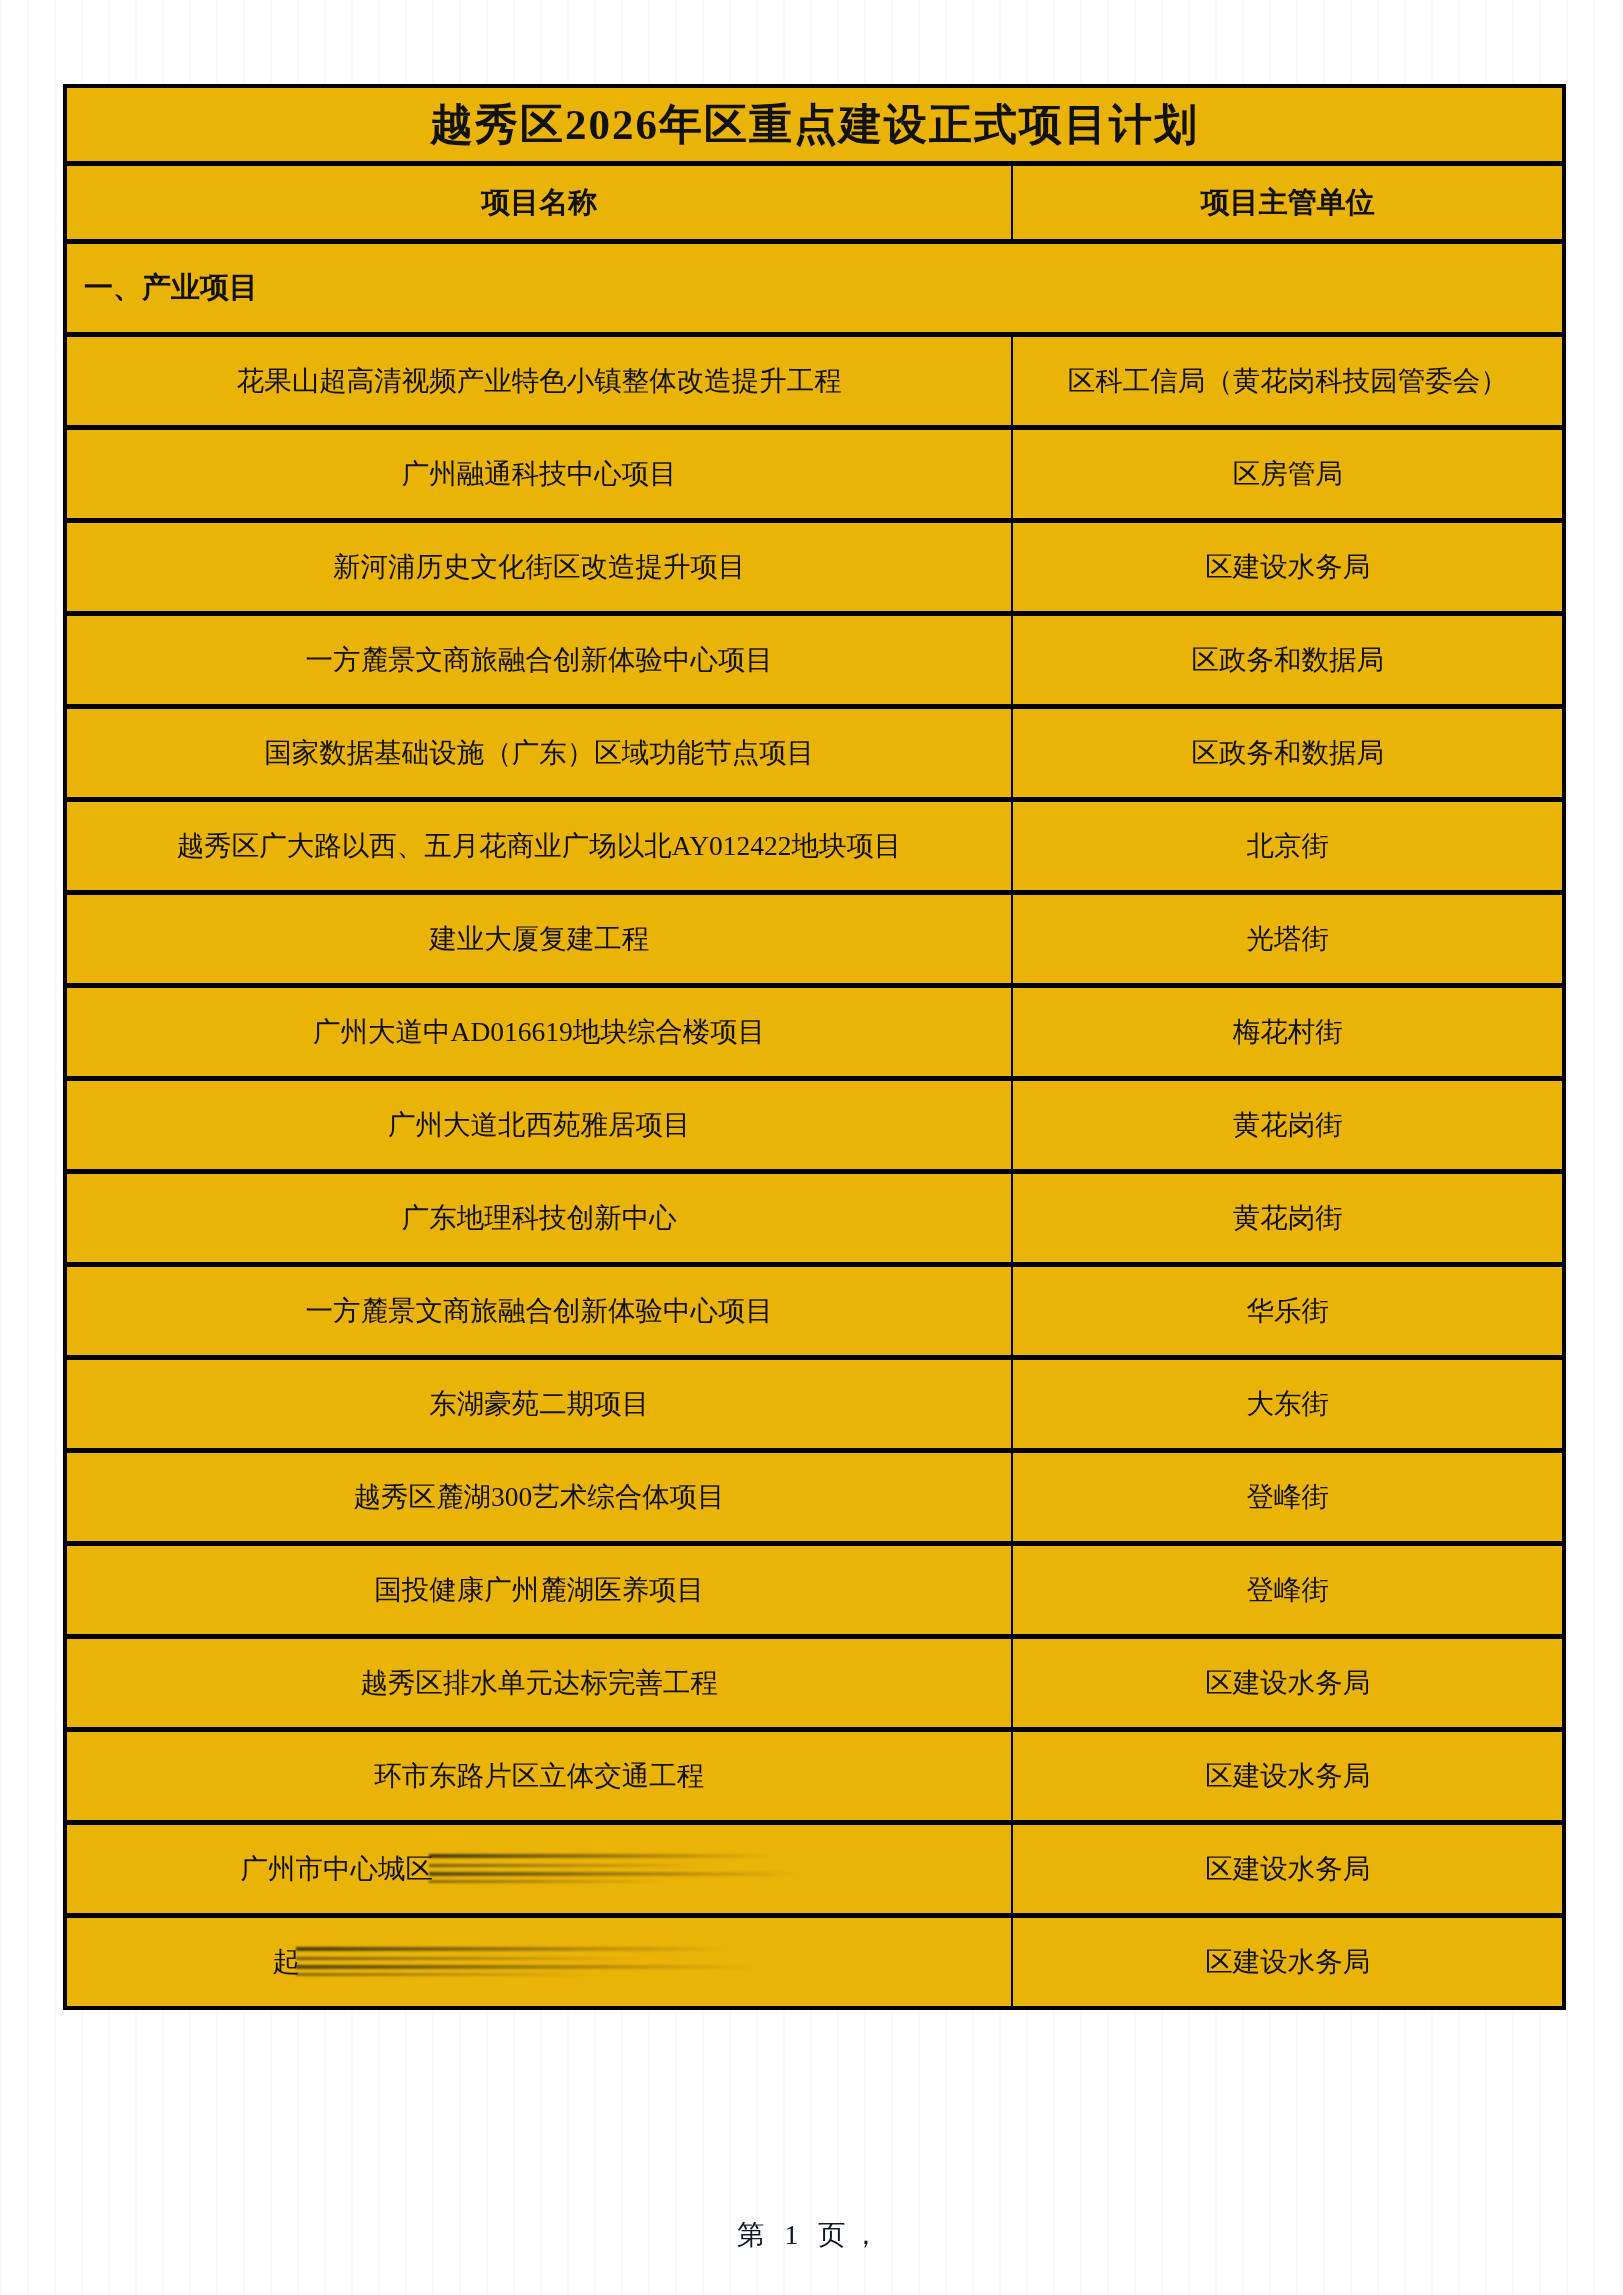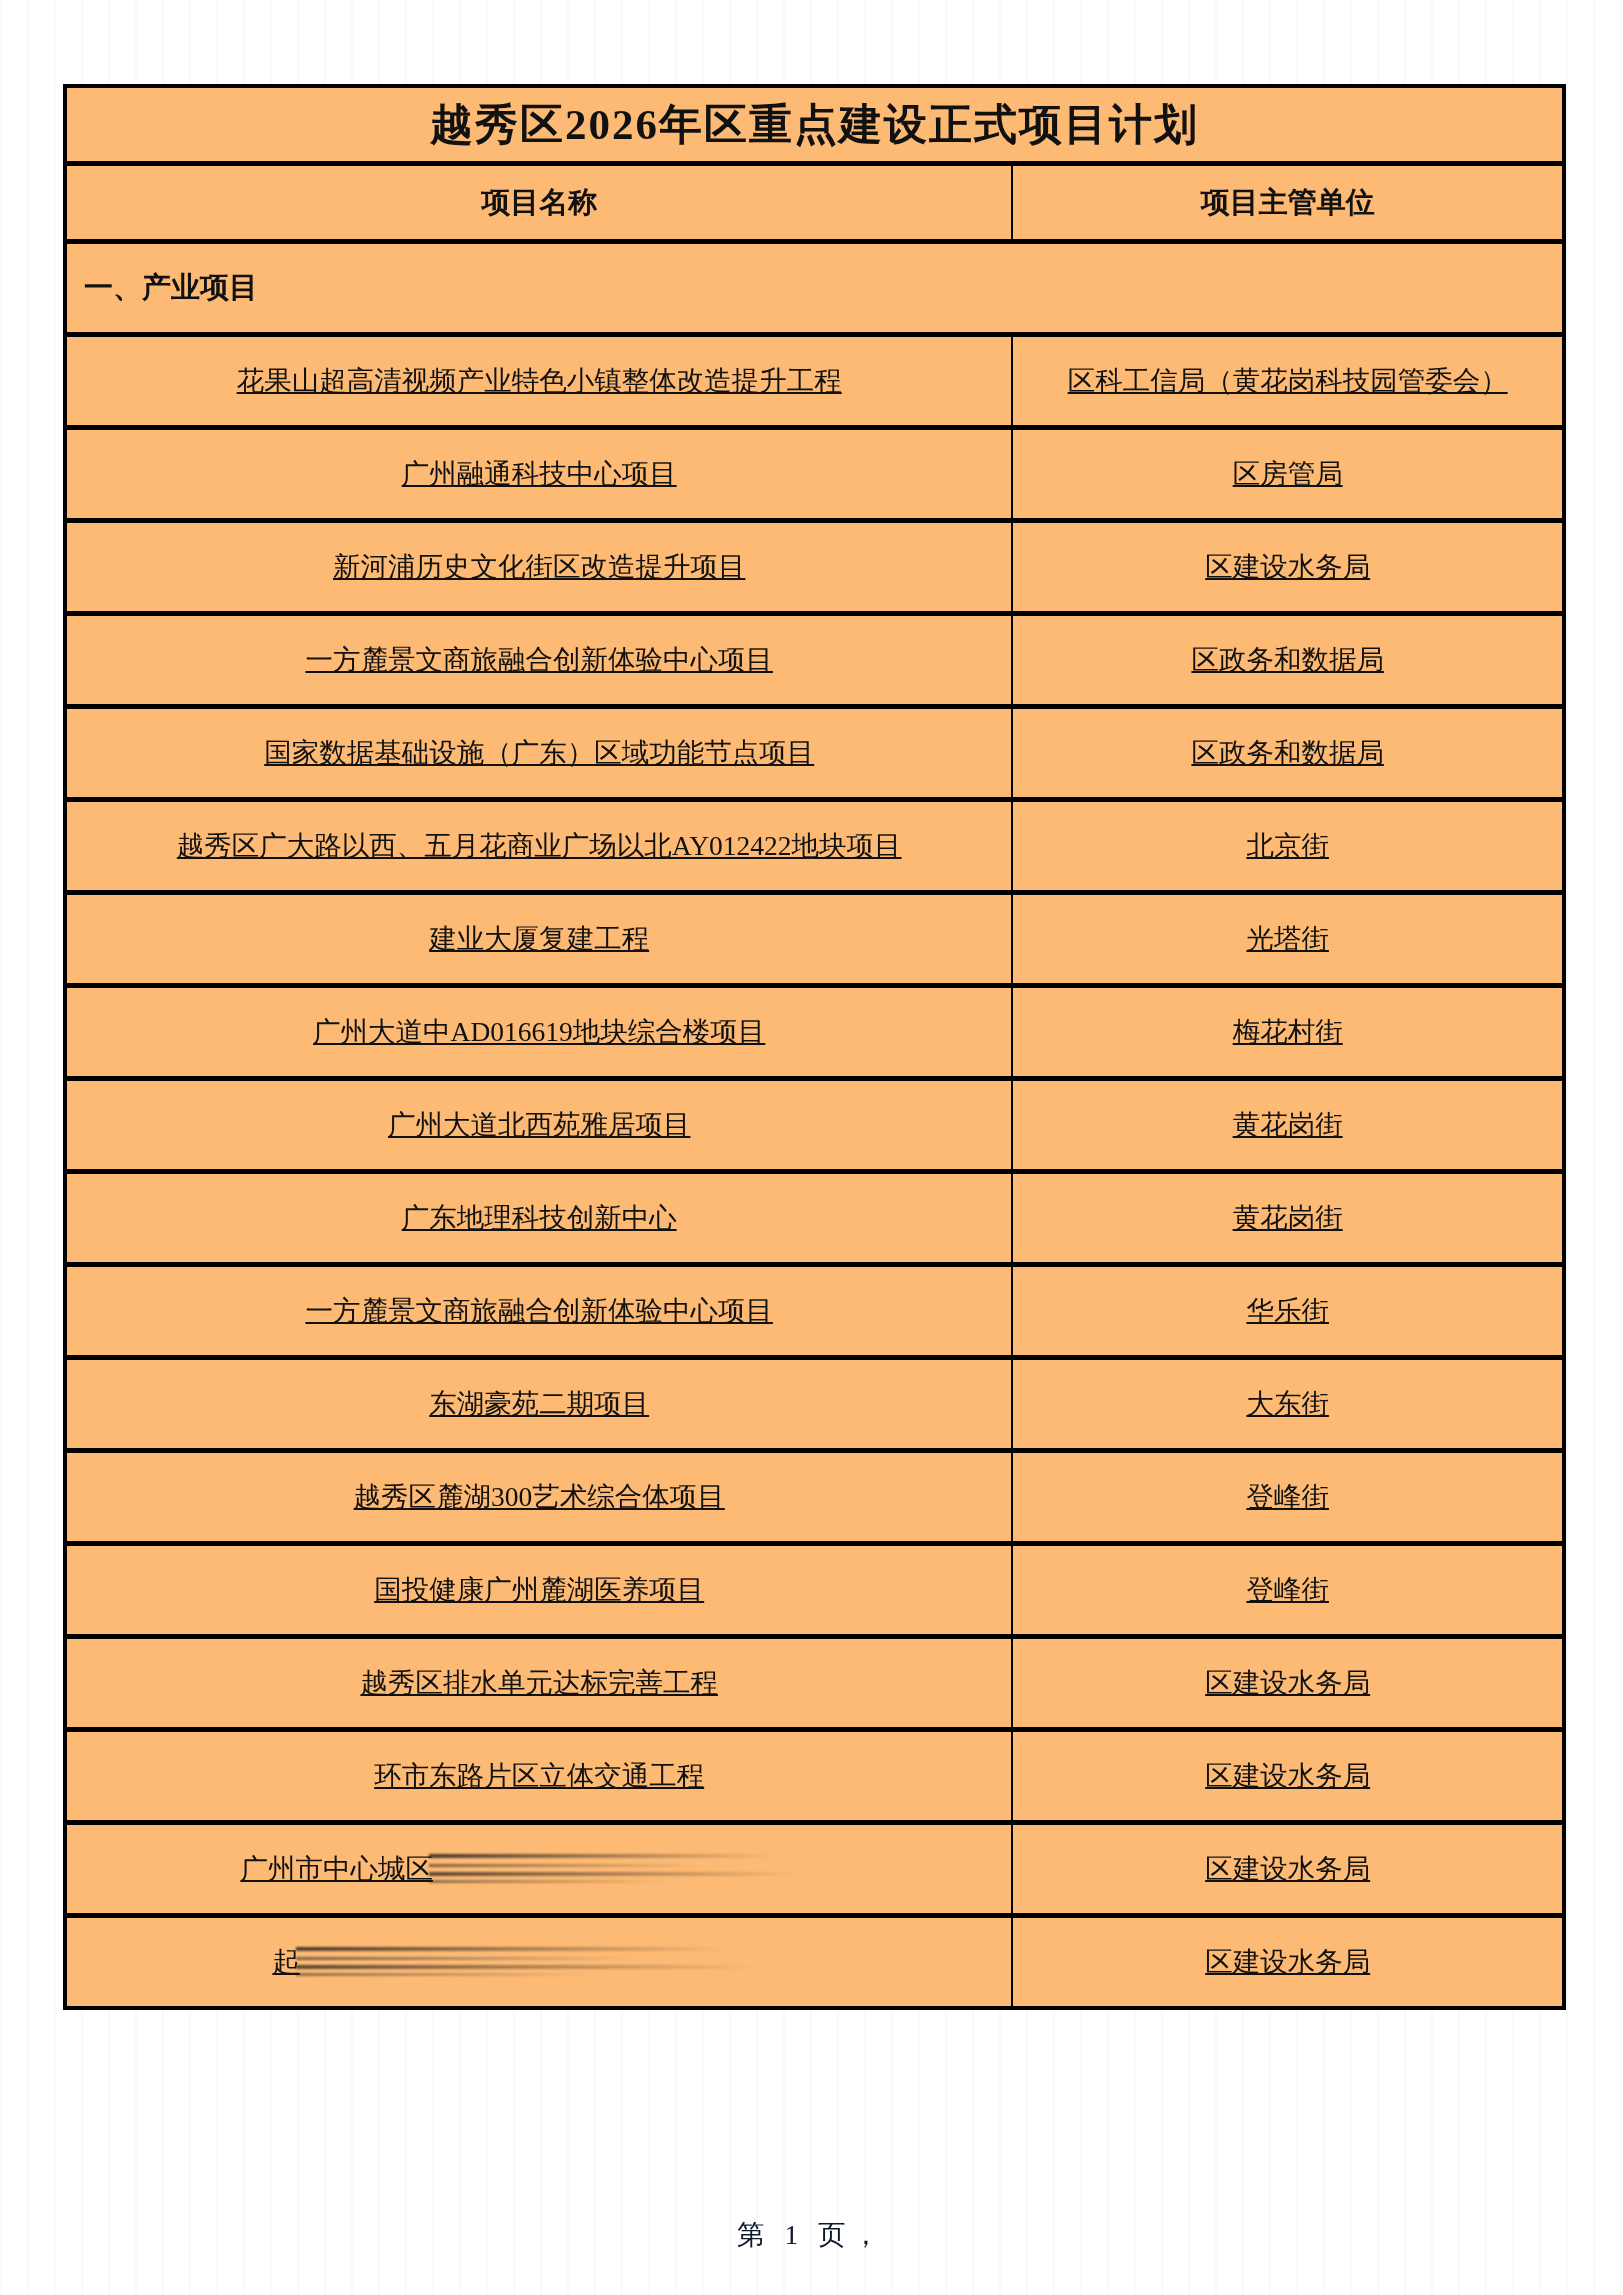--- a/index.html
+++ b/index.html
@@ -31,21 +31,21 @@
     pointer-events: none;
   }
   table.plan-table {
     position: absolute;
     left: 63px;
     top: 84px;
     width: 1503px;
     border-collapse: collapse;
     table-layout: fixed;
     border: 4.6px solid #000;
-    background: #fdba74;
+    background: #eab308;
   }
   col.c1 { width: 63.2%; }
   col.c2 { width: 36.8%; }
 
   td, th {
     vertical-align: middle;
     text-align: center;
     padding: 0 6.5px;
     overflow: hidden;
     white-space: nowrap;
@@ -71,21 +71,21 @@
     border-top: 5.2px solid #000;
   }
   tr.data-row td {
     height: 88px;
     font-size: 27.5px;
     border-top: 5.2px solid #000;
   }
   .col-unit {
     border-left: 2.6px solid #000;
   }
-  .cell-text { display: inline-block; vertical-align: middle; text-decoration: underline; }
+  .cell-text { display: inline-block; vertical-align: middle; }
 
   
   .smear {
     display: inline-block;
     vertical-align: middle;
     height: 41px;
     margin-left: -3.9px;
     position: relative;
     top: -2px;
     filter: blur(1.3px);

